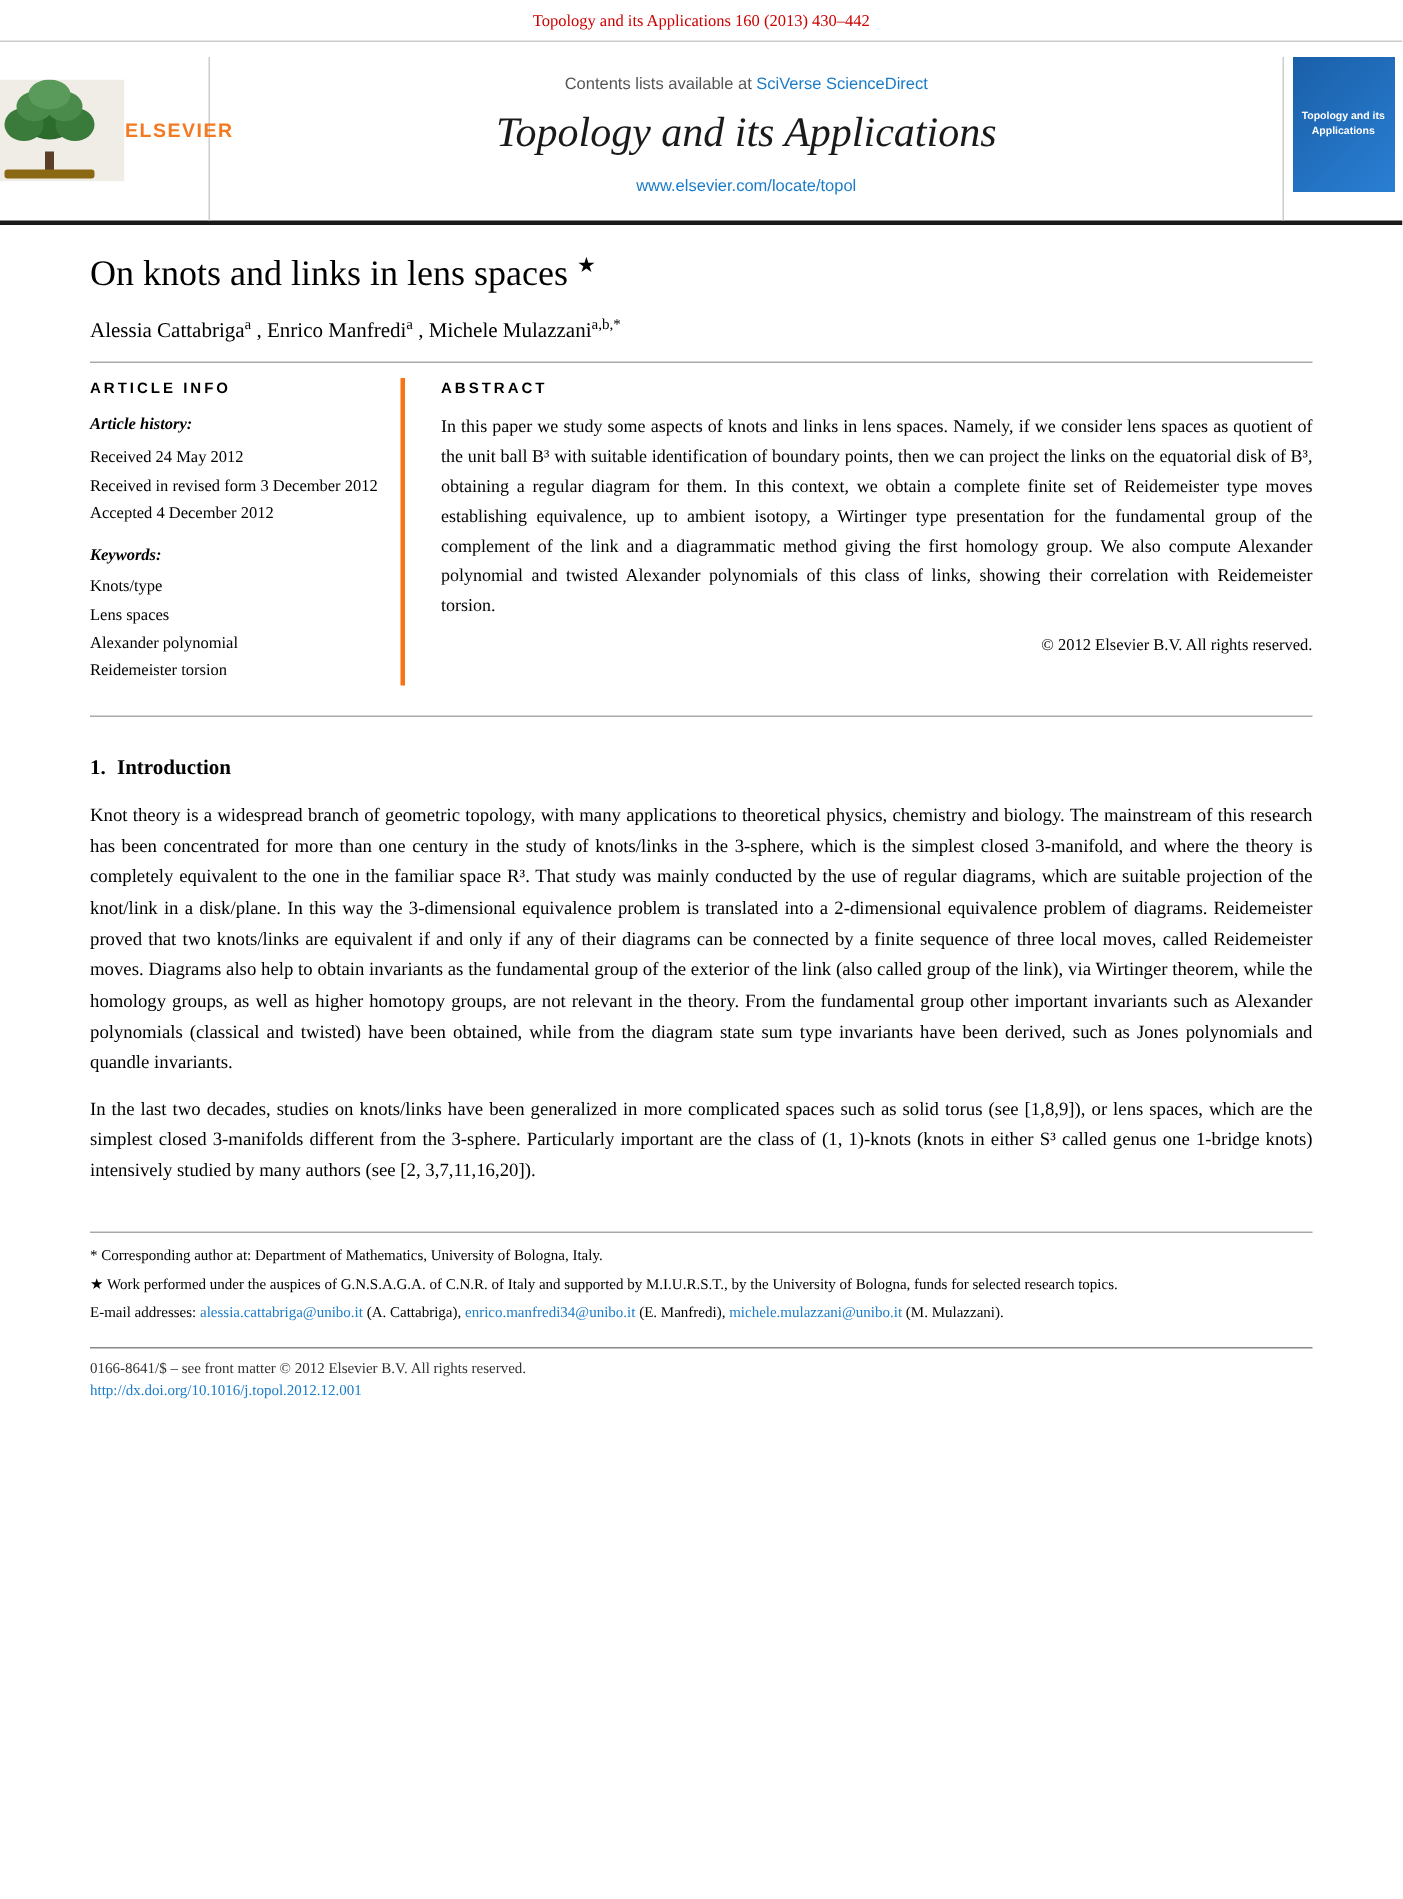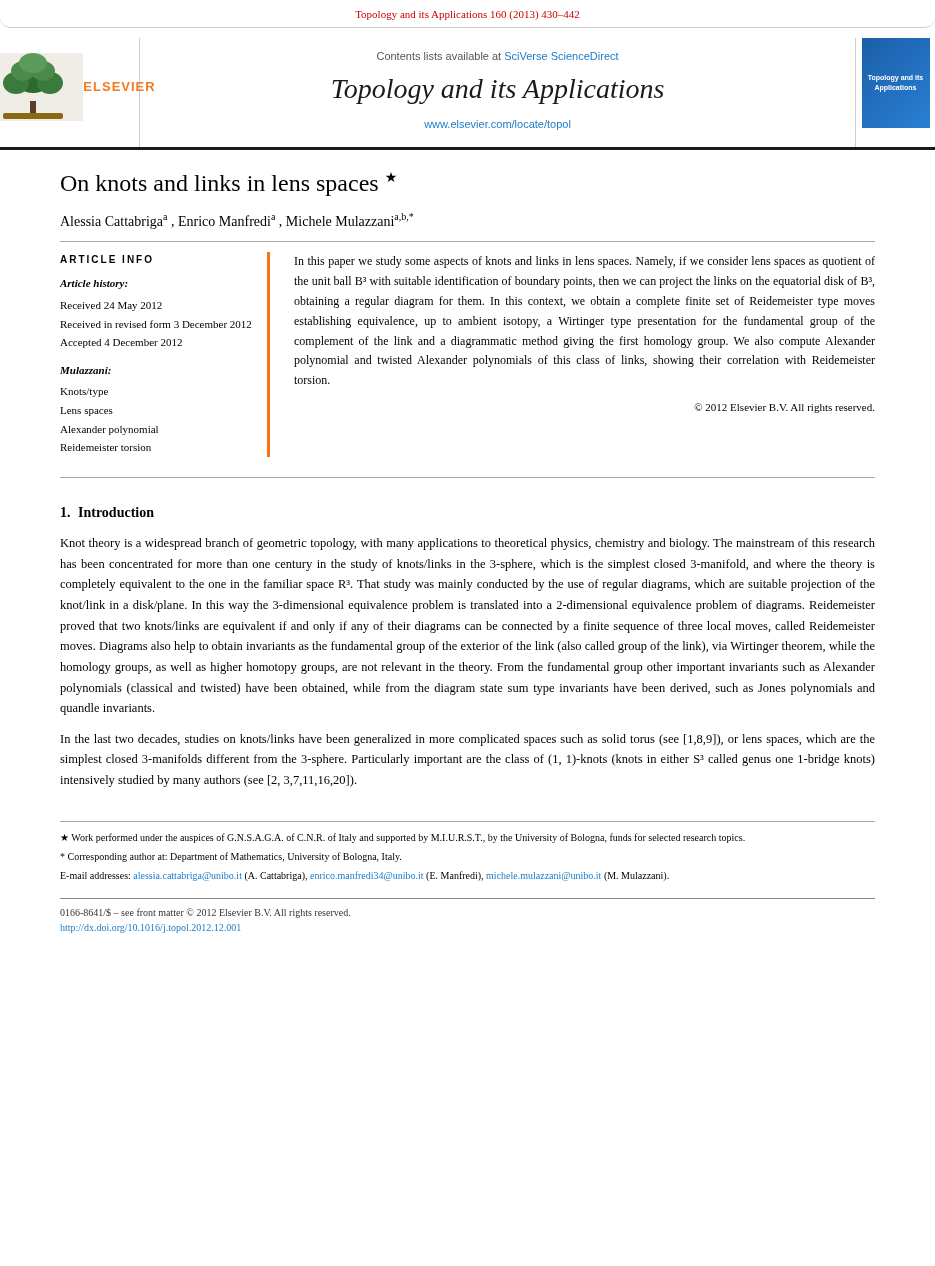--- a/index.html
+++ b/index.html
@@ -14,21 +14,20 @@
     }
 
     
     .top-bar {
       background: #fff;
       text-align: center;
       padding: 6px 0 4px 0;
       font-size: 11px;
       color: #c00;
       border-bottom: 1px solid #ccc;
-      border-radius: 10px;
     }
 
     
     .journal-header {
       display: flex;
       align-items: stretch;
       border-bottom: 3px solid #1a1a1a;
       padding: 10px 0 0 0;
       position: relative;
     }
@@ -347,55 +346,56 @@
 
       <div class="article-history-label">Article history:</div>
       <div class="article-info-text">
         <div>Received 24 May 2012</div>
         <div>Received in revised form 3 December 2012</div>
         <div>Accepted 4 December 2012</div>
       </div>
 
 
       <div class="keywords-section">
-        <div class="article-history-label">Mulazzani:</div>
+        <div class="article-history-label">Keywords:</div>
         <div class="article-info-text">
           <div>Knots/type</div>
           <div>Lens spaces</div>
           <div>Alexander polynomial</div>
           <div>Reidemeister torsion</div>
         </div>
       </div>
     </div>
 
     <div class="col-right">
+      <div class="section-label">ABSTRACT</div>
       <div class="abstract-text">In this paper we study some aspects of knots and links in lens spaces. Namely, if we consider lens spaces as quotient of the unit ball B³ with suitable identification of boundary points, then we can project the links on the equatorial disk of B³, obtaining a regular diagram for them. In this context, we obtain a complete finite set of Reidemeister type moves establishing equivalence, up to ambient isotopy, a Wirtinger type presentation for the fundamental group of the complement of the link and a diagrammatic method giving the first homology group. We also compute Alexander polynomial and twisted Alexander polynomials of this class of links, showing their correlation with Reidemeister torsion.</div>
       <div class="copyright-line">© 2012 Elsevier B.V. All rights reserved.</div>
     </div>
   </div>
 
   <hr class="section-divider">
 
   <div class="intro-section">
     <div class="section-heading">
       <span class="section-number">1.</span>
       <span>Introduction</span>
     </div>
     <div class="body-text">Knot theory is a widespread branch of geometric topology, with many applications to theoretical physics, chemistry and biology. The mainstream of this research has been concentrated for more than one century in the study of knots/links in the 3-sphere, which is the simplest closed 3-manifold, and where the theory is completely equivalent to the one in the familiar space R³. That study was mainly conducted by the use of regular diagrams, which are suitable projection of the knot/link in a disk/plane. In this way the 3-dimensional equivalence problem is translated into a 2-dimensional equivalence problem of diagrams. Reidemeister proved that two knots/links are equivalent if and only if any of their diagrams can be connected by a finite sequence of three local moves, called Reidemeister moves. Diagrams also help to obtain invariants as the fundamental group of the exterior of the link (also called group of the link), via Wirtinger theorem, while the homology groups, as well as higher homotopy groups, are not relevant in the theory. From the fundamental group other important invariants such as Alexander polynomials (classical and twisted) have been obtained, while from the diagram state sum type invariants have been derived, such as Jones polynomials and quandle invariants.</div>
     <div class="body-text">
       In the last two decades, studies on knots/links have been generalized in more complicated spaces such as solid torus (see [1,8,9]), or lens spaces, which are the simplest closed 3-manifolds different from the 3-sphere. Particularly important are the class of (1, 1)-knots (knots in either S³ called genus one 1-bridge knots) intensively studied by many authors (see [2, 3,7,11,16,20]).
     </div>
   </div>
 
   <div class="footnote-area">
     <div class="footnote-line">
+      <span>* Corresponding author at: Department of Mathematics, University of Bologna, Italy.</span>
+    </div>
+    <div class="footnote-line">
       <span>★ Work performed under the auspices of G.N.S.A.G.A. of C.N.R. of Italy and supported by M.I.U.R.S.T., by the University of Bologna, funds for selected research topics.</span>
-    </div>
-    <div class="footnote-line">
-      <span>* Corresponding author at: Department of Mathematics, University of Bologna, Italy.</span>
     </div>
     <div class="footnote-line">
       <span>E-mail addresses:</span>
       <a class="blue-link">alessia.cattabriga@unibo.it</a>
       <span>(A. Cattabriga),</span>
       <a class="blue-link">enrico.manfredi34@unibo.it</a>
       <span>(E. Manfredi),</span>
       <a class="blue-link">michele.mulazzani@unibo.it</a>
       <span>(M. Mulazzani).</span>
     </div>

